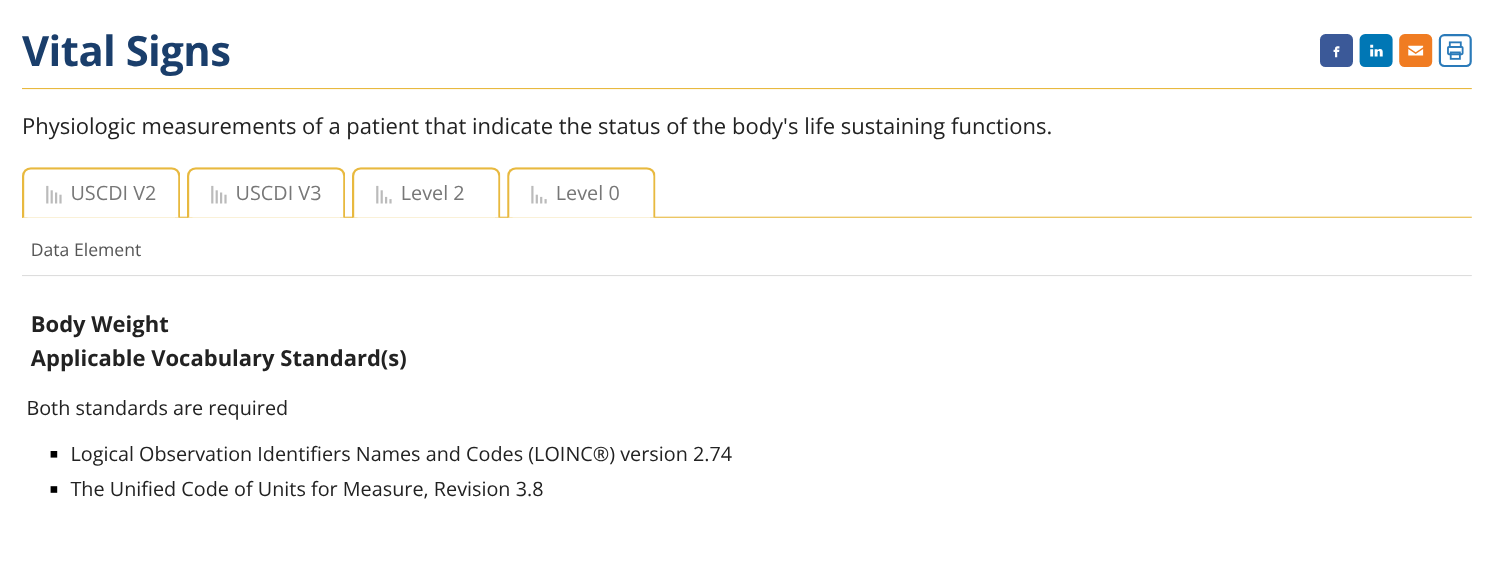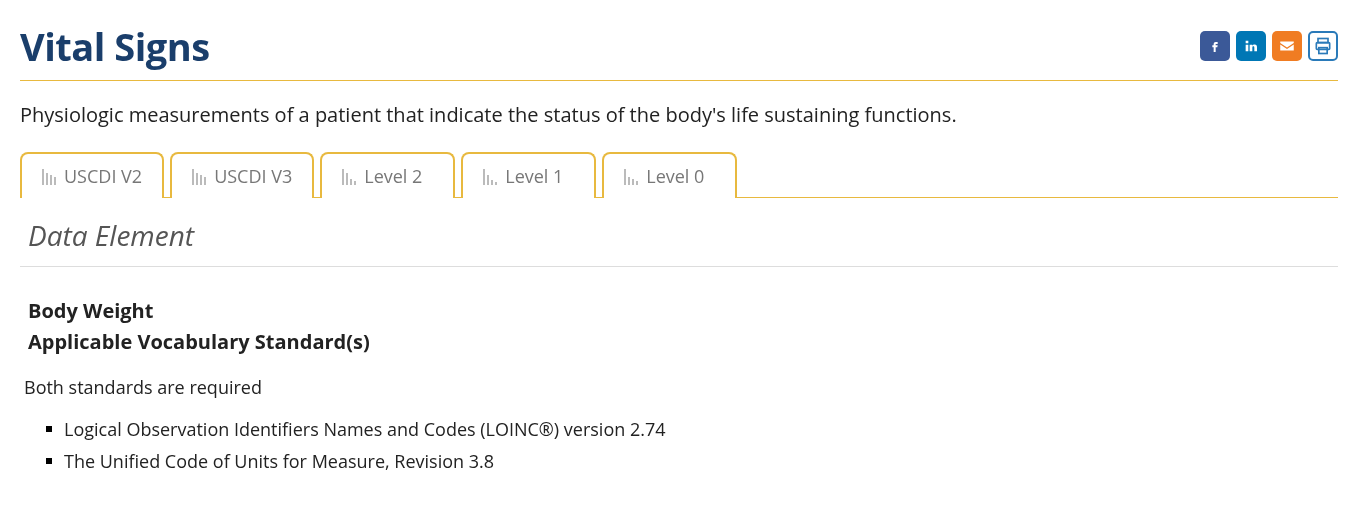--- a/index.html
+++ b/index.html
@@ -94,26 +94,25 @@
     .bars-icon span {
       width: 2px;
       background: #bbb;
       display: inline-block;
     }
     .tab.active .bars-icon span {
       background: #fff;
     }
     .section-header {
       color: #555;
-      font-size: 28px;
+      font-size: 16px;
       font-weight: 400;
       margin-top: 18px;
       margin-bottom: 12px;
       padding-left: 8px;
-      font-style: italic;
     }
     .section-hr {
       border: none;
       border-top: 1px solid #ddd;
       margin-bottom: 30px;
     }
     .element-title {
       font-size: 20px;
       font-weight: 700;
       color: #222;
@@ -212,29 +211,20 @@
         <span style="height: 16px;"></span>
         <span style="height: 12px;"></span>
         <span style="height: 6px;"></span>
         <span style="height: 4px;"></span>
       </span>
       <span class="tab-label">Level 2</span>
     </div>
     <div class="tab">
       <span class="bars-icon">
         <span style="height: 16px;"></span>
-        <span style="height: 10px;"></span>
-        <span style="height: 5px;"></span>
-        <span style="height: 3px;"></span>
-      </span>
-      <span class="tab-label">Level 1</span>
-    </div>
-    <div class="tab">
-      <span class="bars-icon">
-        <span style="height: 16px;"></span>
         <span style="height: 8px;"></span>
         <span style="height: 6px;"></span>
         <span style="height: 4px;"></span>
       </span>
       <span class="tab-label">Level 0</span>
     </div>
   </div>
 
 <div class="section-header">Data Element</div>
 <hr class="section-hr">

